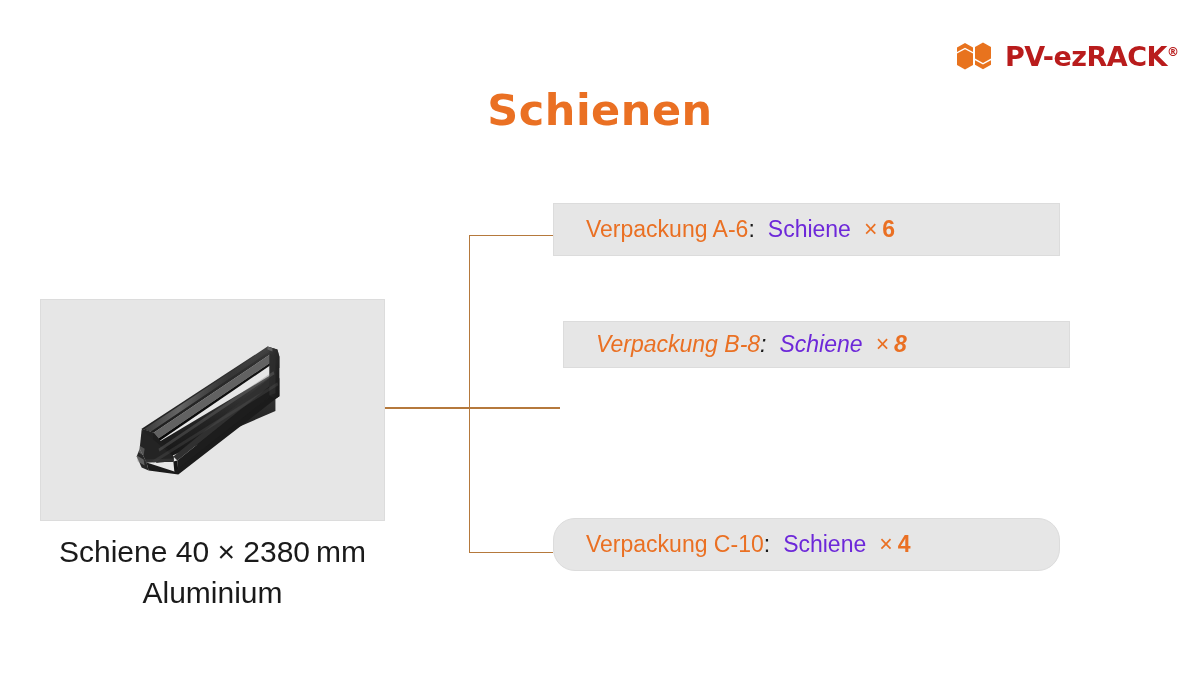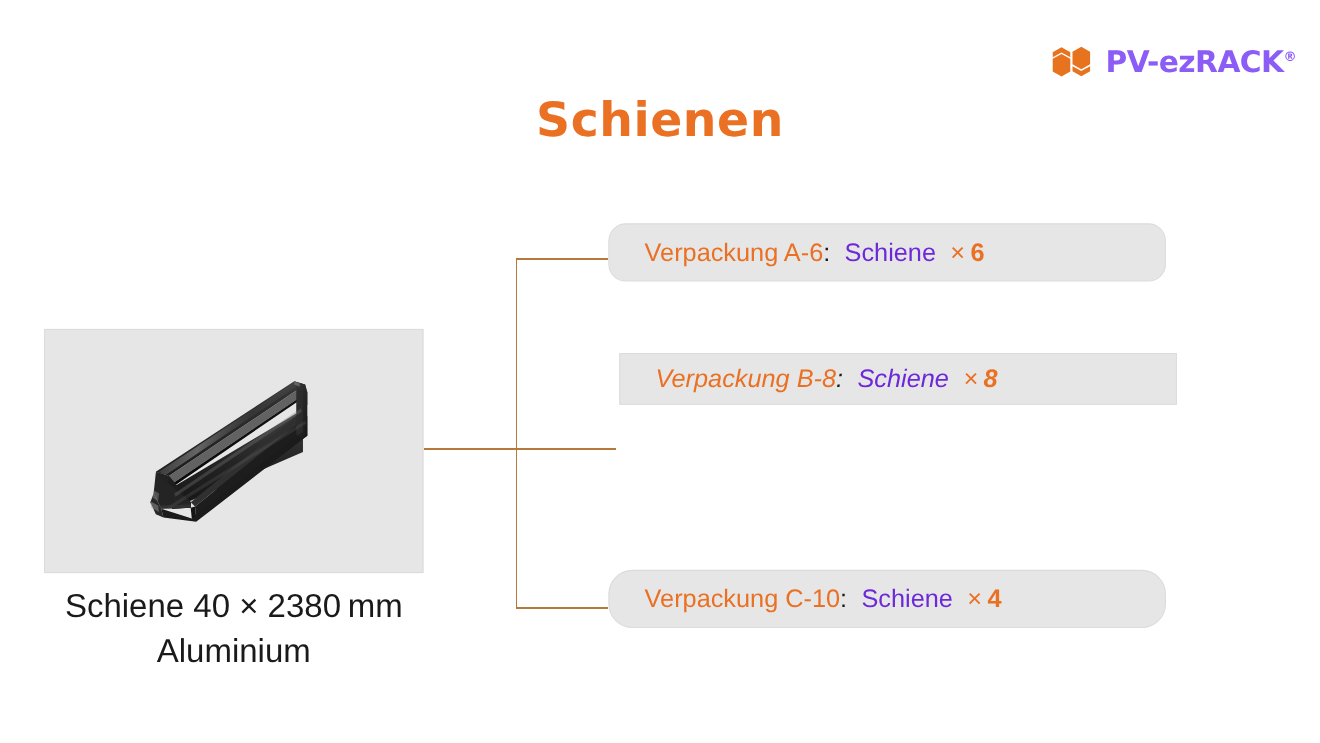--- a/index.html
+++ b/index.html
@@ -35,21 +35,21 @@
   .logo-mark {
     width: 38px;
     height: 36px;
     display: block;
   }
   .logo-text {
     font-family: "DejaVu Sans", sans-serif;
     font-weight: bold;
     font-size: 27px;
     letter-spacing: -0.5px;
-    color: #8b5cf6;
+    color: #b91c1c;
     white-space: nowrap;
     position: relative;
     line-height: 1;
   }
   .logo-text .reg {
     font-size: 12px;
     vertical-align: super;
     font-weight: bold;
   }
 
@@ -142,21 +142,21 @@
     font-size: 23px;
     margin-left: 13px;
   }
   .pkg-qty {
     color: #ea7023;
     font-size: 23px;
     font-weight: bold;
     margin-left: 5px;
   }
 
-  #row-a { left: 553px; top: 203px; width: 507px; height: 53px; border-radius: 16px; }
+  #row-a { left: 553px; top: 203px; width: 507px; height: 53px; }
   #row-a .pkg-inner { margin-left: 32px; }
   #row-b { left: 563px; top: 321px; width: 507px; height: 47px; }
   #row-b .pkg-inner { margin-left: 32px; font-style: italic; }
   #row-c { left: 553px; top: 518px; width: 507px; height: 53px; border-radius: 22px; }
   #row-c .pkg-inner { margin-left: 32px; }
 </style>
 </head>
 <body>
 
 <div class="slide">

